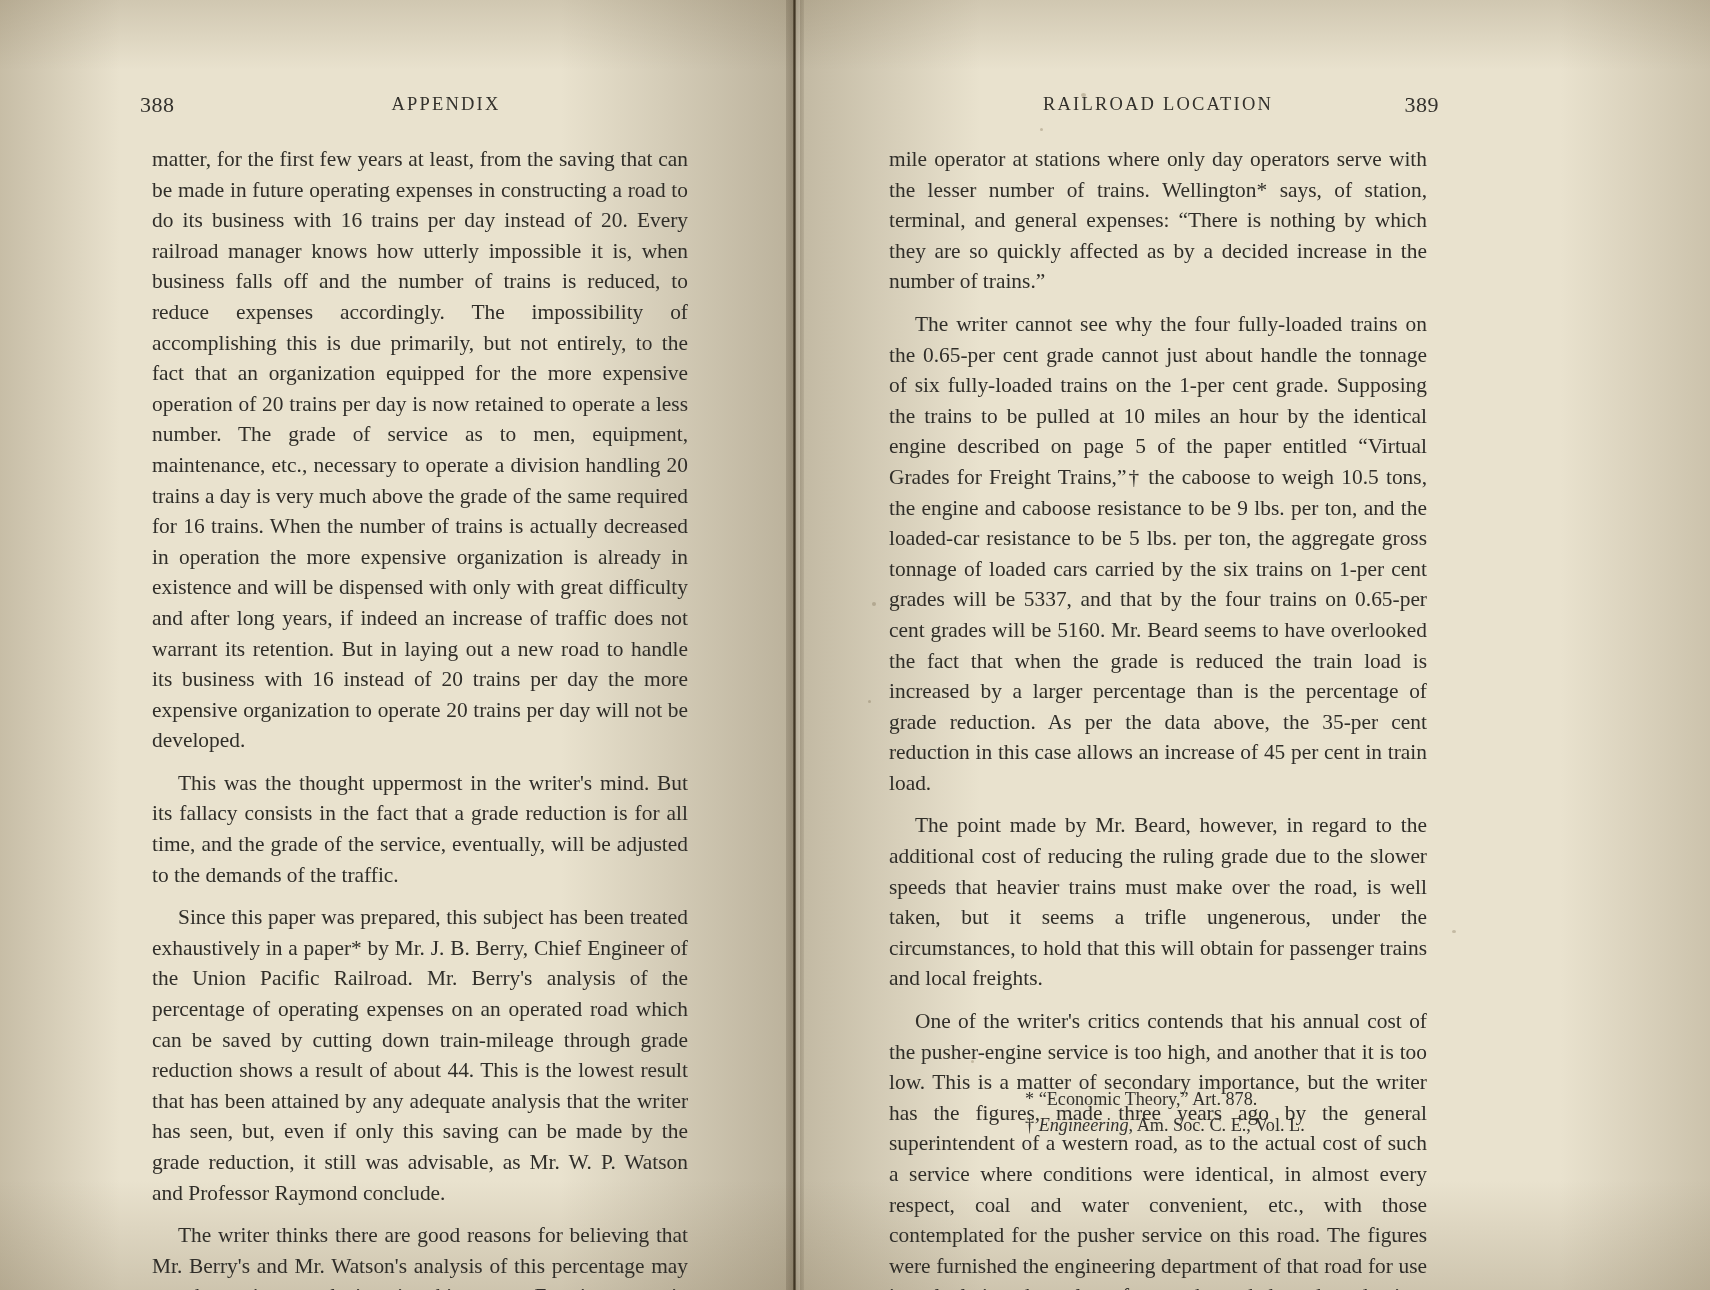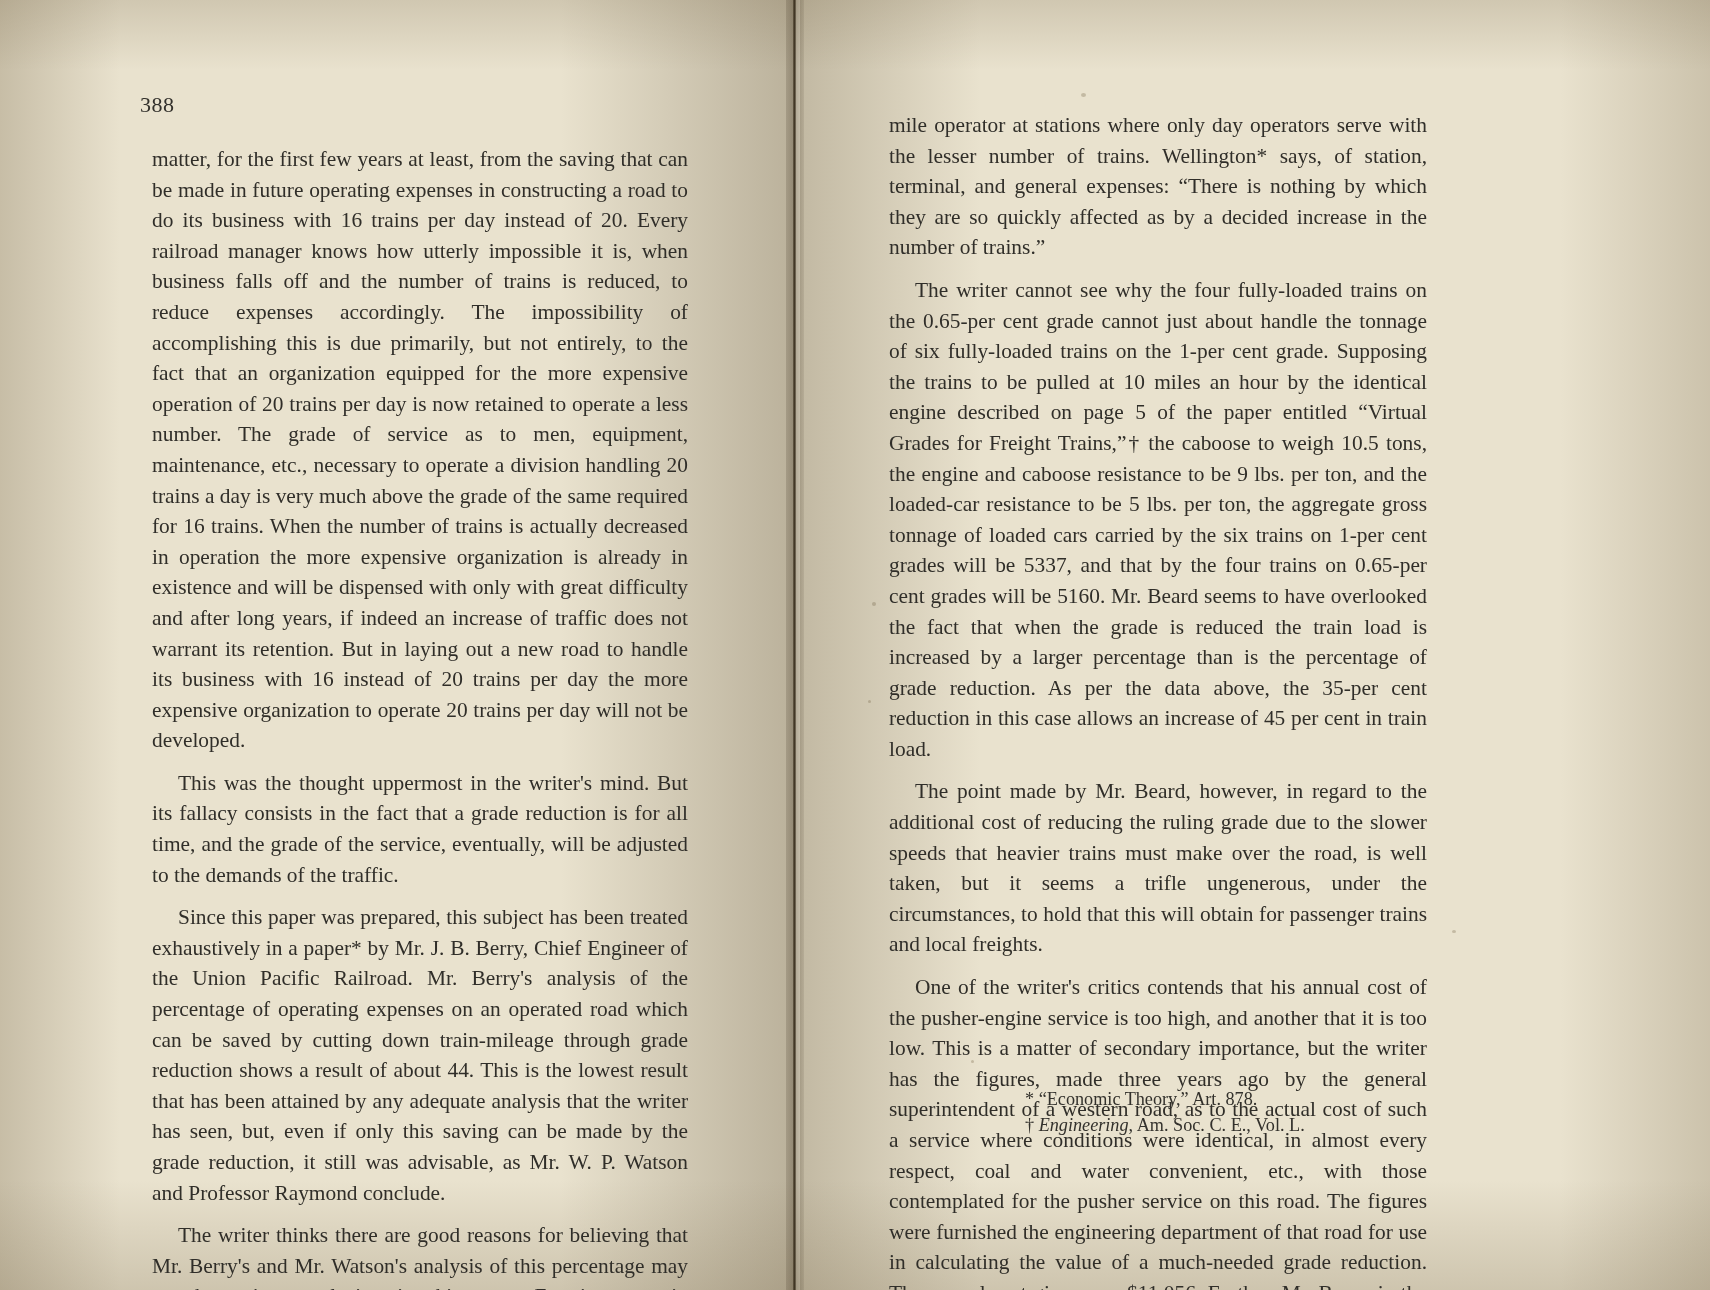--- a/index.html
+++ b/index.html
@@ -188,31 +188,36 @@
   <div class="speck" style="left:1081px;top:93px;width:5px;height:4px;"></div>
   <div class="speck" style="left:1040px;top:128px;width:3px;height:3px;"></div>
   <div class="speck" style="left:872px;top:602px;width:4px;height:4px;"></div>
   <div class="speck" style="left:868px;top:700px;width:3px;height:3px;"></div>
   <div class="speck" style="left:971px;top:1060px;width:3px;height:3px;"></div>
   <div class="speck" style="left:1452px;top:930px;width:4px;height:3px;"></div>
 
   <div class="colwrap" id="col-left">
     <div class="runhead">
       <span class="folio" id="folio-left">388</span>
+      <span class="runtitle" id="runtitle-left">APPENDIX</span>
     </div>
     <div class="body-text">
       <p class="noindent">matter, for the first few years at least, from the saving that can be made in future operating expenses in constructing a road to do its business with 16 trains per day instead of 20.  Every railroad manager knows how utterly impossible it is, when business falls off and the number of trains is reduced, to reduce expenses accordingly.  The impossibility of accomplishing this is due primarily, but not entirely, to the fact that an organization equipped for the more expensive operation of 20 trains per day is now retained to operate a less number.  The grade of service as to men, equipment, maintenance, etc., necessary to operate a division handling 20 trains a day is very much above the grade of the same required for 16 trains.  When the number of trains is actually decreased in operation the more expensive organization is already in existence and will be dispensed with only with great difficulty and after long years, if indeed an increase of traffic does not warrant its retention.  But in laying out a new road to handle its business with 16 instead of 20 trains per day the more expensive organization to operate 20 trains per day will not be developed.</p>
       <p>This was the thought uppermost in the writer's mind.  But its fallacy consists in the fact that a grade reduction is for all time, and the grade of the service, eventually, will be adjusted to the demands of the traffic.</p>
       <p>Since this paper was prepared, this subject has been treated exhaustively in a paper* by Mr. J. B. Berry, Chief Engineer of the Union Pacific Railroad.  Mr. Berry's analysis of the percentage of operating expenses on an operated road which can be saved by cutting down train-mileage through grade reduction shows a result of about 44.  This is the lowest result that has been attained by any adequate analysis that the writer has seen, but, even if only this saving can be made by the grade reduction, it still was advisable, as Mr. W. P. Watson and Professor Raymond conclude.</p>
       <p>The writer thinks there are good reasons for believing that Mr. Berry's and Mr. Watson's analysis of this percentage may not be quite conclusive in this case.  For instance, in calculating the proportion of operating expenses on which savings could be effected, both Mr. Berry and Mr. Watson assume that there would be no reduction in telegraph nor general expenses.  Twenty trains per day will probably call for more train-order stations than sixteen, or will necessitate a</p>
     </div>
   </div>
 
 
   <div class="colwrap" id="col-right">
+    <div class="runhead">
+      <span class="runtitle" id="runtitle-right">RAILROAD LOCATION</span>
+      <span class="folio" id="folio-right">389</span>
+    </div>
     <div class="body-text">
       <p class="noindent">mile operator at stations where only day operators serve with the lesser number of trains.  Wellington* says, of station, terminal, and general expenses: “There is nothing by which they are so quickly affected as by a decided increase in the number of trains.”</p>
       <p>The writer cannot see why the four fully-loaded trains on the 0.65-per cent grade cannot just about handle the tonnage of six fully-loaded trains on the 1-per cent grade.  Supposing the trains to be pulled at 10 miles an hour by the identical engine described on page 5 of the paper entitled “Virtual Grades for Freight Trains,”† the caboose to weigh 10.5 tons, the engine and caboose resistance to be 9 lbs. per ton, and the loaded-car resistance to be 5 lbs. per ton, the aggregate gross tonnage of loaded cars carried by the six trains on 1-per cent grades will be 5337, and that by the four trains on 0.65-per cent grades will be 5160.  Mr. Beard seems to have overlooked the fact that when the grade is reduced the train load is increased by a larger percentage than is the percentage of grade reduction.  As per the data above, the 35-per cent reduction in this case allows an increase of 45 per cent in train load.</p>
       <p>The point made by Mr. Beard, however, in regard to the additional cost of reducing the ruling grade due to the slower speeds that heavier trains must make over the road, is well taken, but it seems a trifle ungenerous, under the circumstances, to hold that this will obtain for passenger trains and local freights.</p>
       <p>One of the writer's critics contends that his annual cost of the pusher-engine service is too high, and another that it is too low.  This is a matter of secondary importance, but the writer has the figures, made three years ago by the general superintendent of a western road, as to the actual cost of such a service where conditions were identical, in almost every respect, coal and water convenient, etc., with those contemplated for the pusher service on this road.  The figures were furnished the engineering department of that road for use in calculating the value of a much-needed grade reduction.  The annual cost given was $11,056.  Further, Mr. Berry, in the bulletin previously referred to, analyzes the cost per mile of pusher-engine service and finds it to be 34.4 per cent of the cost of a train-mile for conditions obtaining on the Union Pacific Railroad.  As fuel is very much cheaper near Jellico than on the Union Pacific, this is</p>
     </div>
   </div>
 
   <div class="footnotes" id="footnotes-right">
     <div class="fn">

